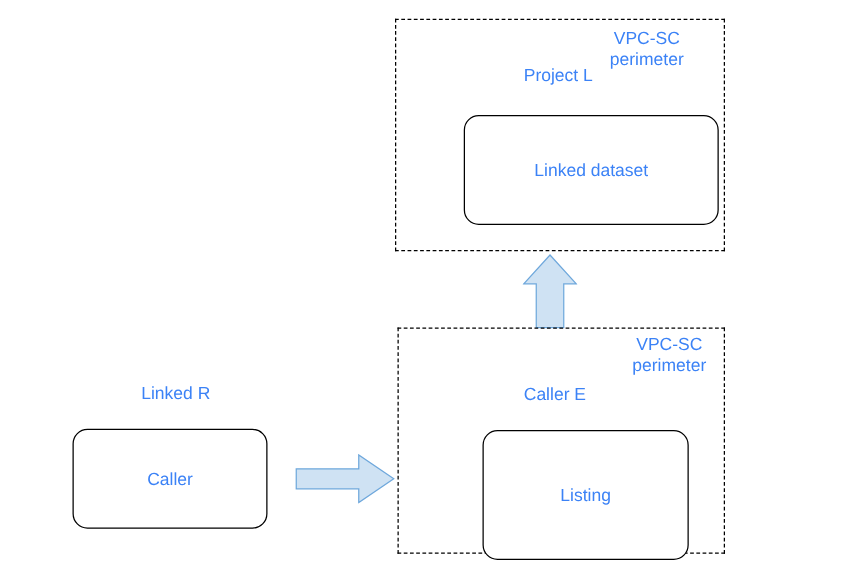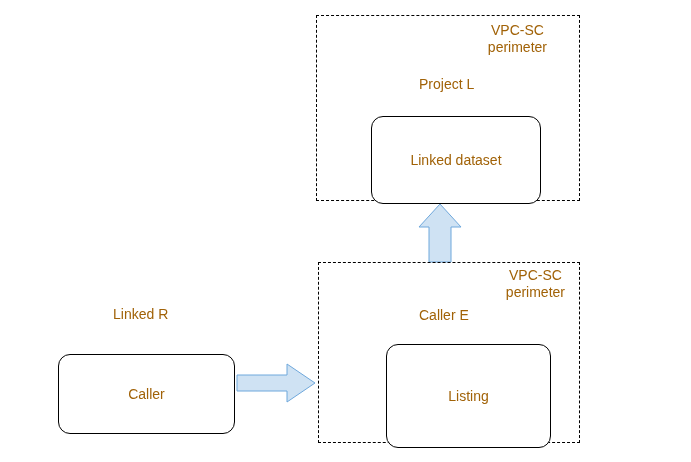--- a/index.html
+++ b/index.html
@@ -6,21 +6,21 @@
     margin: 0;
     padding: 0;
     background: #ffffff;
   }
   .canvas {
     position: relative;
     width: 691px;
     height: 462px;
     background: #ffffff;
     font-family: "Liberation Sans", sans-serif;
-    color: #a16207;
+    color: #3b82f6;
     overflow: hidden;
   }
   .perimeter {
     position: absolute;
     border: 1.5px dashed #000000;
     background: transparent;
     box-sizing: border-box;
   }
   .perimeter-top {
     left: 316px; top: 15px;
@@ -54,34 +54,34 @@
     border-radius: 12px;
     background: #ffffff;
     box-sizing: border-box;
     display: flex;
     align-items: center;
     justify-content: center;
     font-size: 14px;
     text-align: center;
   }
   .node-linked-dataset {
-    left: 54px; top: 100px;
-    width: 170px; height: 88px;
+    left: 54px; top: 76px;
+    width: 204px; height: 88px;
   }
   .node-listing {
     left: 67px; top: 81px;
     width: 165px; height: 104px;
   }
   .node-caller {
     position: absolute;
-    left: 58px; top: 354px;
-    width: 177px; height: 80px; text-align: center;
+    left: 58px; top: 343px;
+    width: 156px; height: 80px; text-align: center;
   }
   .label-project-l {
-    left: 102px; top: 60px; text-align: center;
+    left: 102px; top: 36px; text-align: center;
   }
   .label-project-e {
     left: 100px; top: 44px;
   }
   .label-project-r {
     position: absolute;
     left: 113px; top: 306px;
   }
   .arrow {
     position: absolute;

